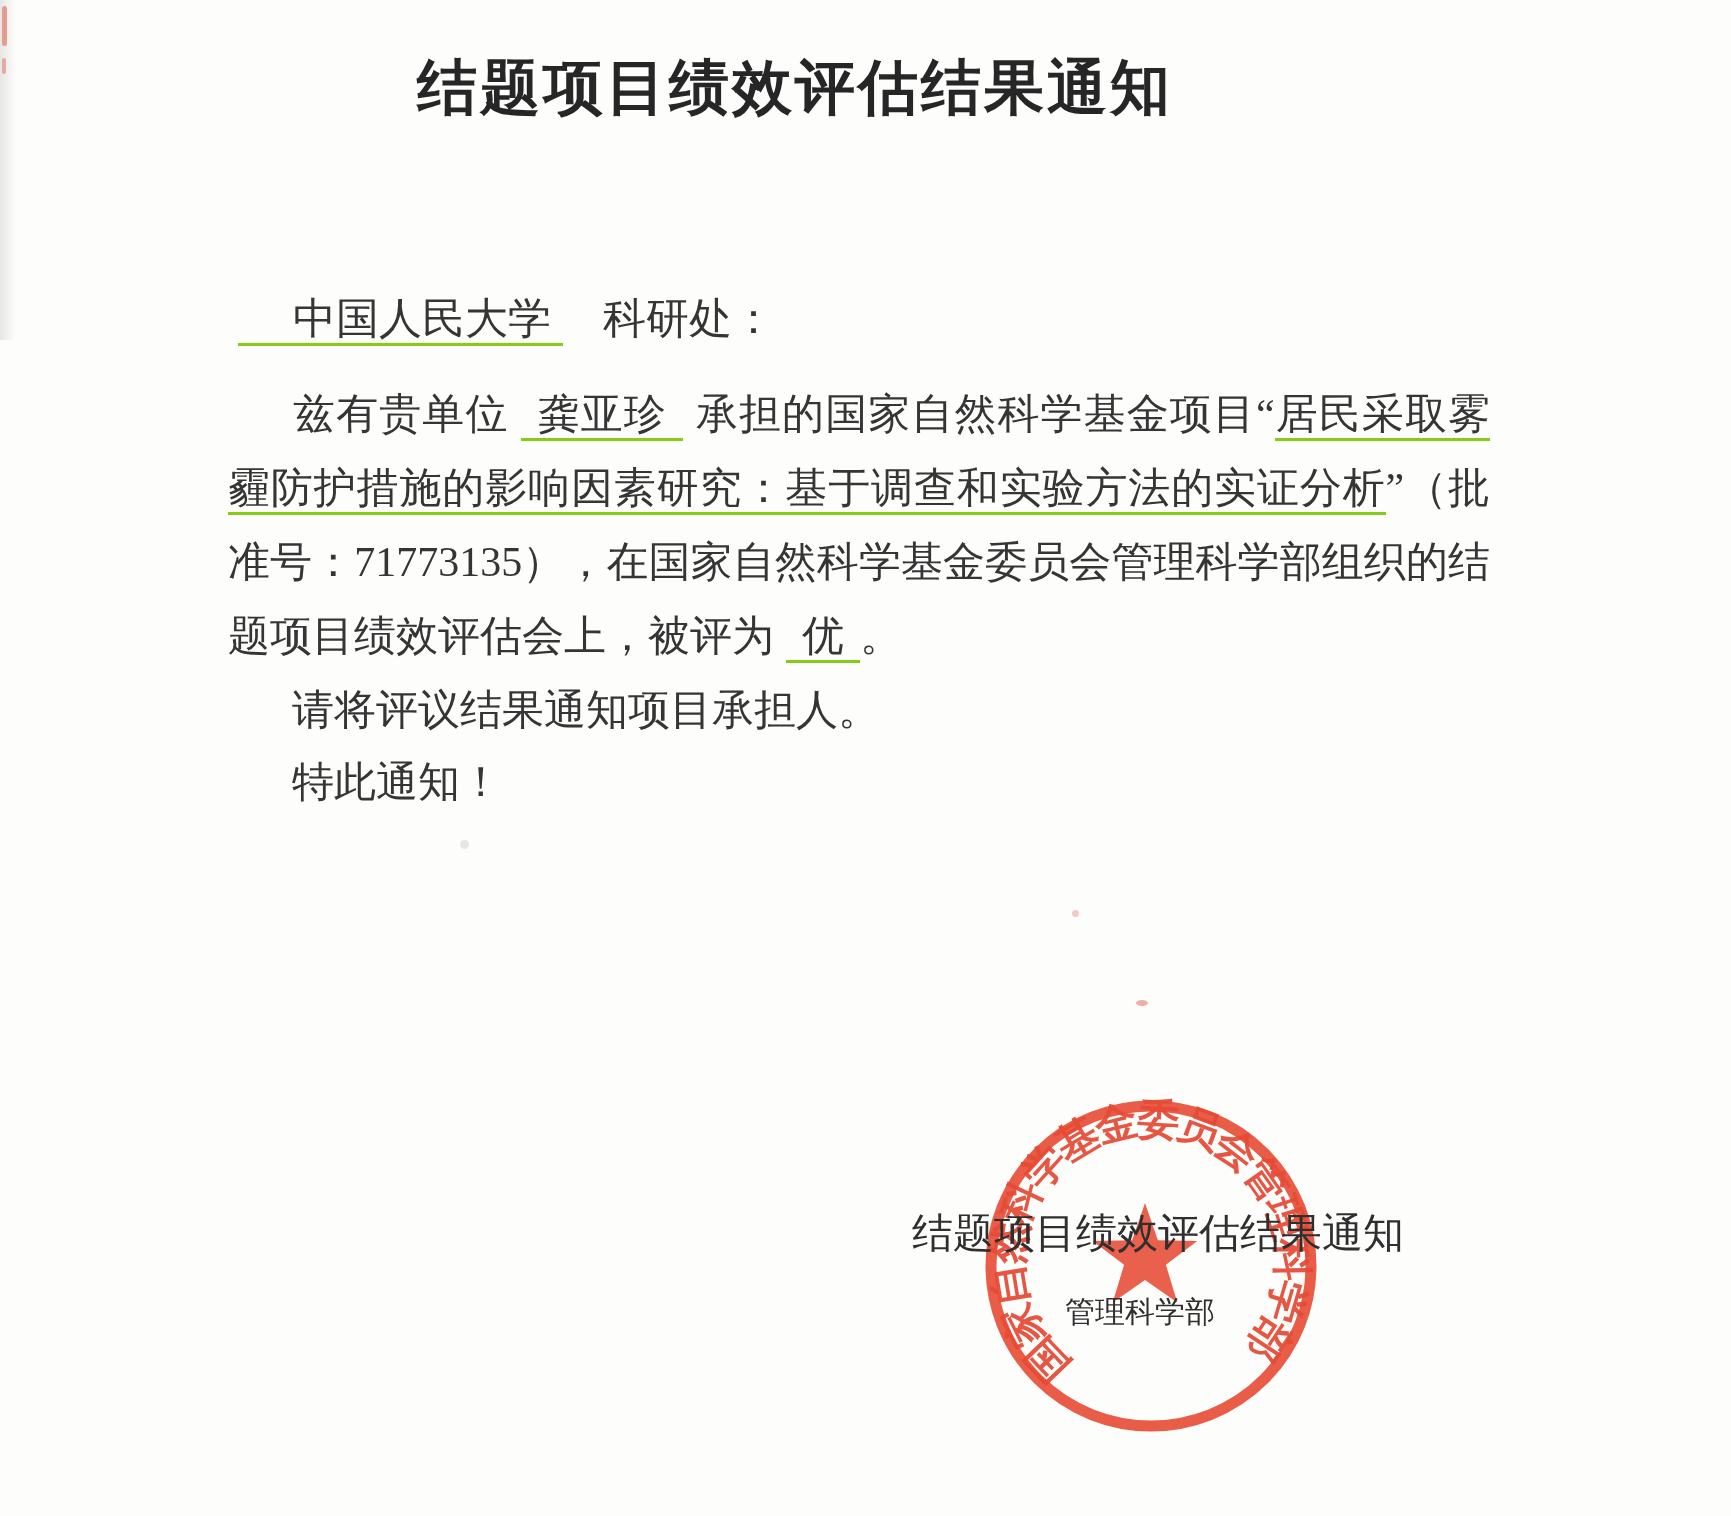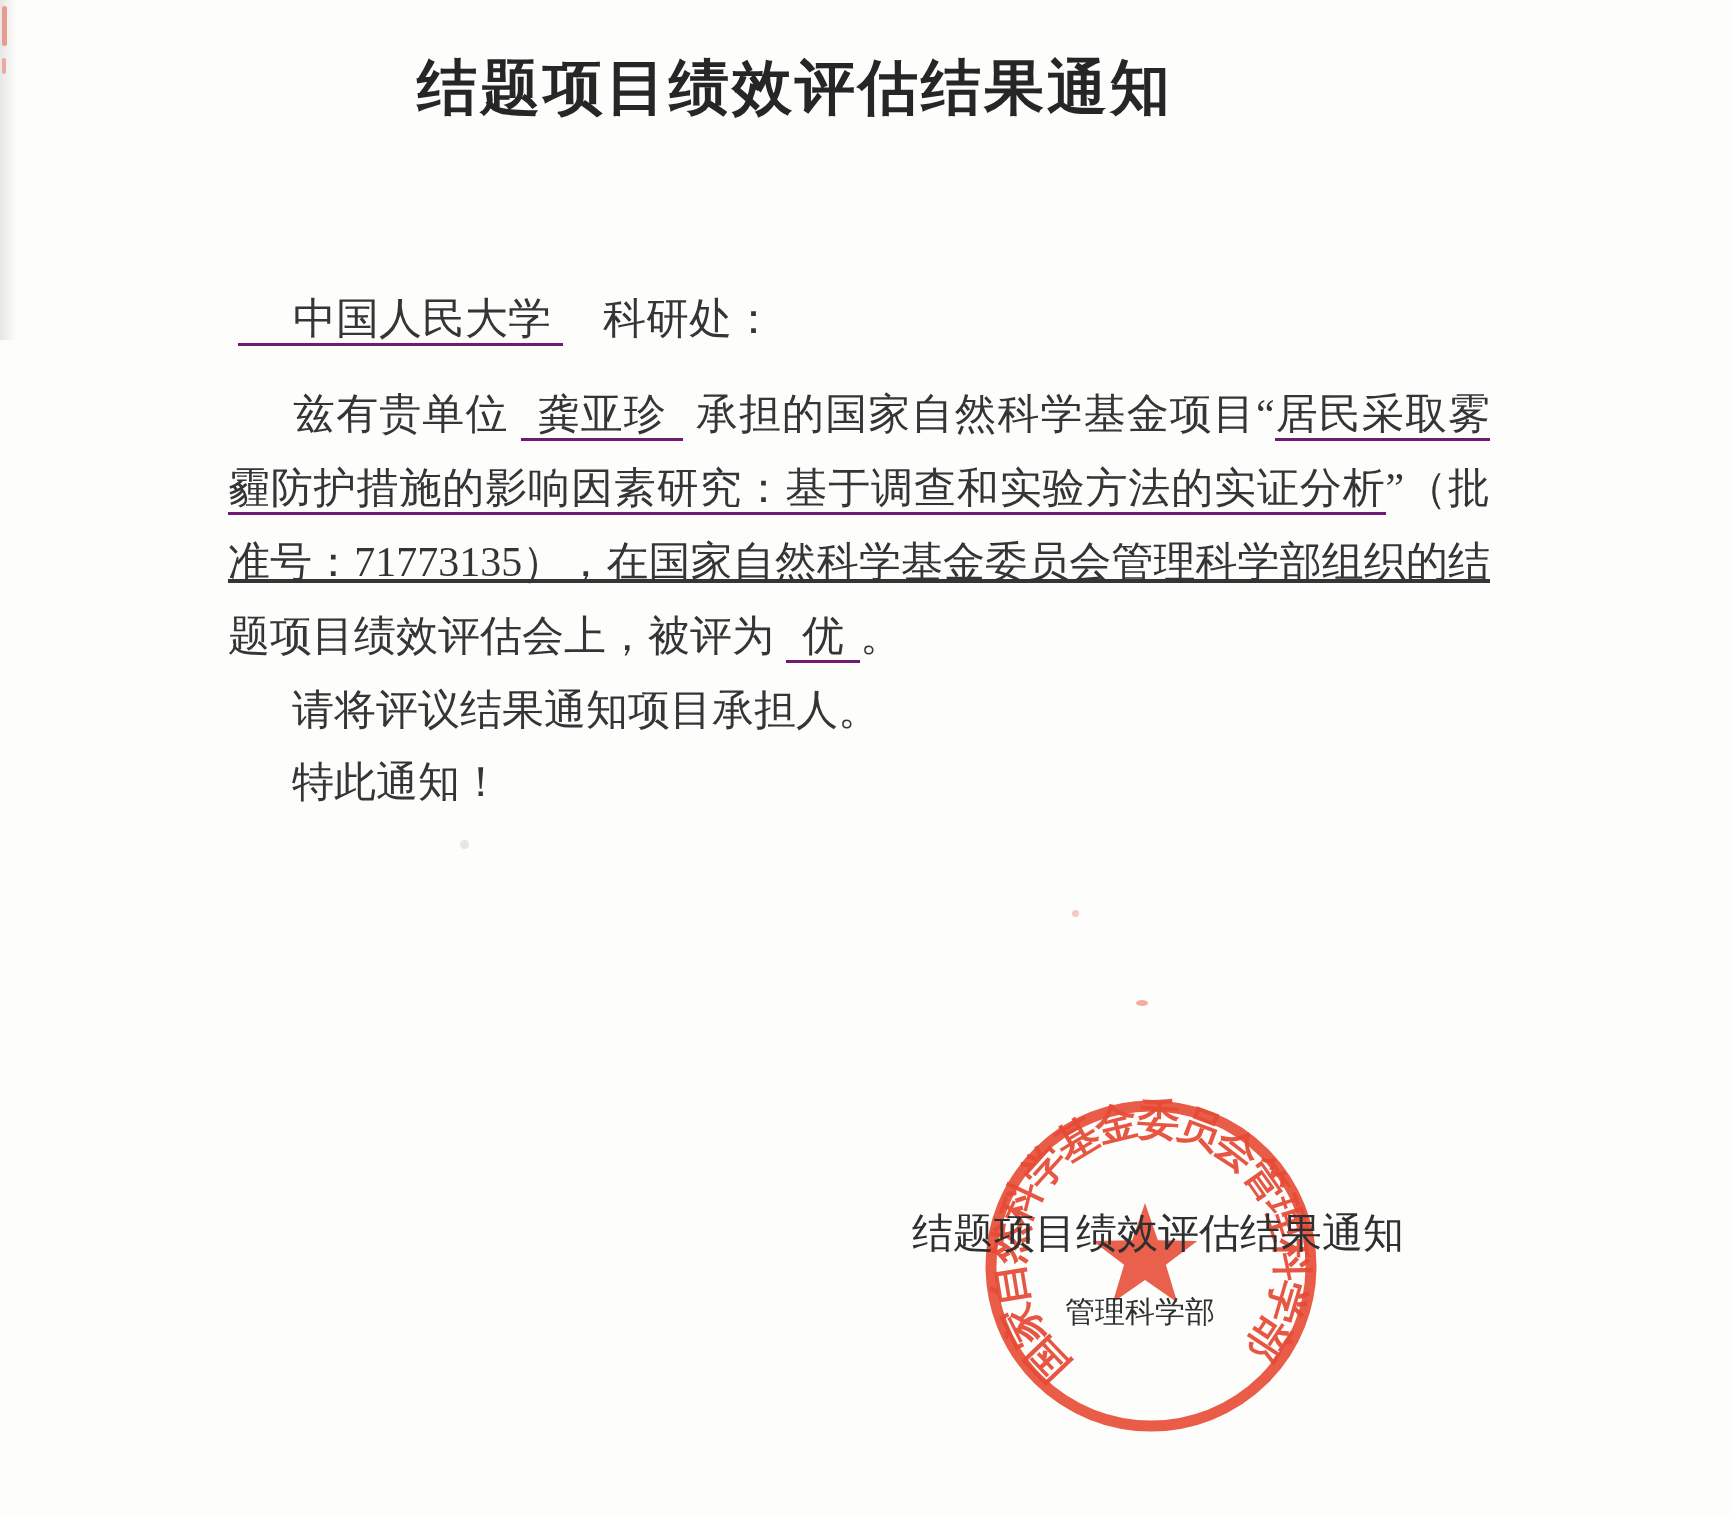--- a/index.html
+++ b/index.html
@@ -42,21 +42,21 @@
     margin-top: 8px;
   }
   .bline.justify {
     text-align: justify;
     text-align-last: justify;
     white-space: normal;
   }
   .indent { display: inline-block; width: 64px; }
   .gap-sm { display: inline-block; width: 12px; }
   .u {
-    border-bottom: 3px solid #701a75;
+    border-bottom: 3px solid #84cc16;
     padding-bottom: 1px;
   }
   .u-name { padding-left: 16px; padding-right: 16px; }
   .u-grade { padding-left: 16px; padding-right: 16px; }
   .addr-line {
     position: absolute;
     left: 238px;
     top: 290px;
     font-size: 43px;
     white-space: nowrap;
@@ -160,21 +160,21 @@
   </div>
 
   <div class="bline justify" style="top:380px;">
     <span class="indent"></span><span>兹有贵单位</span><span class="gap-sm"></span><span class="u u-name">龚亚珍</span><span class="gap-sm"></span><span>承担的国家自然科学基金项目“</span><span class="u">居民采取雾</span>
   </div>
 
   <div class="bline justify" style="top:454px;">
     <span class="u">霾防护措施的影响因素研究：基于调查和实验方法的实证分析</span><span>”（批</span>
   </div>
 
-  <div class="bline justify" style="top:528px;text-decoration:underline;">准号：71773135），在国家自然科学基金委员会管理科学部组织的结</div>
+  <div class="bline justify" style="top:528px;">准号：71773135），在国家自然科学基金委员会管理科学部组织的结</div>
 
   <div class="bline" style="top:602px;">
     <span>题项目绩效评估会上，被评为</span><span class="gap-sm"></span><span class="u u-grade">优</span><span>。</span>
   </div>
 
   <div class="bline" style="top:676px;">
     <span class="indent"></span><span>请将评议结果通知项目承担人。</span>
   </div>
 
   <div class="bline" style="top:748px;">

